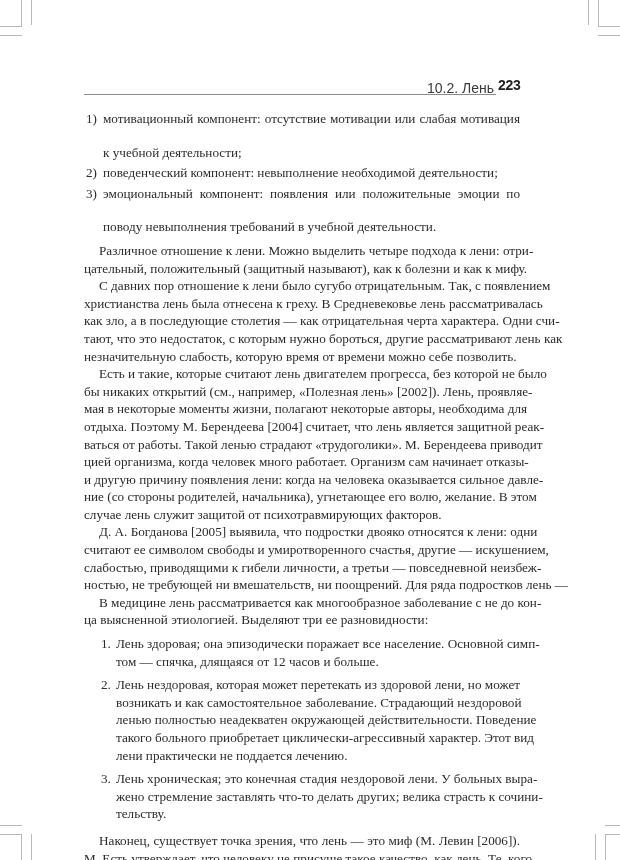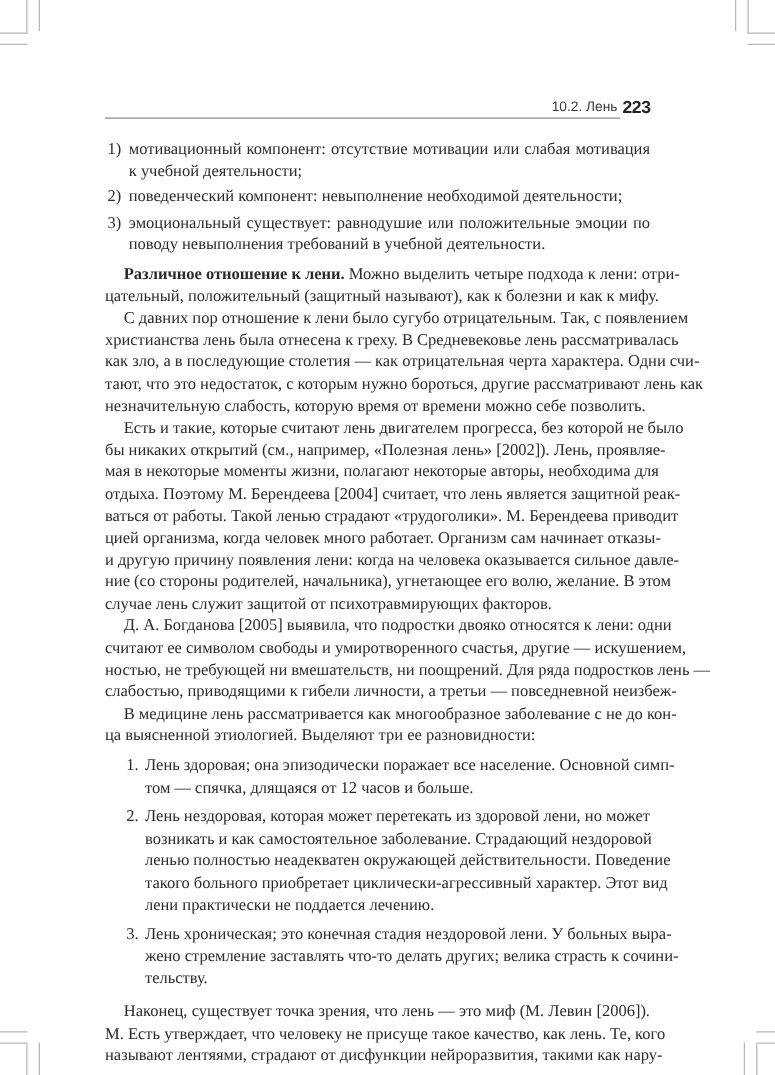--- a/index.html
+++ b/index.html
@@ -28,21 +28,21 @@
       height: 1px;
       background: #8c8c8c;
     }
     .running-head {
       position: absolute;
       left: 420px;
       top: 80px;
       width: 74px;
       text-align: right;
       font-family: "Liberation Sans", "DejaVu Sans", sans-serif;
-      font-size: 11px;
+      font-size: 14px;
       color: #3a3a3a;
     }
     .page-number {
       position: absolute;
       left: 498px;
       top: 77px;
       font-family: "Liberation Sans", "DejaVu Sans", sans-serif;
       font-size: 14px;
       font-weight: bold;
       color: #222;
@@ -59,38 +59,38 @@
       display: block;
       font-size: 13.2px;
       line-height: 17.6px;
       height: 17.6px;
       white-space: nowrap;
       text-align: justify;
       text-align-last: justify;
     }
     .ln.last { text-align-last: left; }
     .ind { padding-left: 15px; }
-    .li1 { padding-left: 19px; }     
+    .li1 { padding-left: 19px; margin-top: 16px; }     
     .li-first { position: relative; padding-left: 19px; }
     .li-first .num {
       position: absolute;
       left: 2px;
       top: 0;
     }
     .nl-first { position: relative; padding-left: 32px; }
     .nl-first .num {
       position: absolute;
       left: 17px;
       top: 0;
     }
     .nl { padding-left: 32px; }
     .gap-s { height: 3px; }
     .gap-m { height: 6px; }
     .gap-l { height: 9px; }
-    b.lead { font-weight: bold; }
+    b.lead { font-weight: normal; }
   </style>
 </head>
 <body>
 
 <div class="crop" style="left:0;top:26px;width:22px;height:1px;"></div>
 <div class="crop" style="left:21px;top:0;width:1px;height:27px;"></div>
 <div class="crop" style="left:0;top:35px;width:22px;height:1px;"></div>
 <div class="crop" style="left:31px;top:0;width:1px;height:25px;"></div>
 
 <div class="crop" style="left:598px;top:26px;width:22px;height:1px;"></div>
@@ -118,21 +118,21 @@
     <div>
       <span class="ln li-first"><span class="num">1)</span><span>мотивационный компонент: отсутствие мотивации или слабая мотивация</span></span>
       <span class="ln li1 last">к учебной деятельности;</span>
     </div>
     <div class="gap-s"></div>
     <div>
       <span class="ln li-first last"><span class="num">2)</span><span>поведенческий компонент: невыполнение необходимой деятельности;</span></span>
     </div>
     <div class="gap-s"></div>
     <div>
-      <span class="ln li-first"><span class="num">3)</span><span>эмоциональный существует: равнодушие или положительные эмоции по</span></span>
+      <span class="ln li-first"><span class="num">3)</span><span>эмоциональный компонент: появления или положительные эмоции по</span></span>
       <span class="ln li1 last">поводу невыполнения требований в учебной деятельности.</span>
     </div>
   </div>
 
   <div class="gap-m"></div>
 
   <div>
     <span class="ln ind"><b class="lead">Различное отношение к лени.</b><span> Можно выделить четыре подхода к лени: отри-</span></span>
     <span class="ln last">цательный, положительный (защитный называют), как к болезни и как к мифу.</span>
   </div>
@@ -153,22 +153,22 @@
     <span class="ln">ваться от работы. Такой ленью страдают «трудоголики». М. Берендеева приводит</span>
     <span class="ln">цией организма, когда человек много работает. Организм сам начинает отказы-</span>
     <span class="ln">и другую причину появления лени: когда на человека оказывается сильное давле-</span>
     <span class="ln">ние (со стороны родителей, начальника), угнетающее его волю, желание. В этом</span>
     <span class="ln last">случае лень служит защитой от психотравмирующих факторов.</span>
   </div>
 
   <div>
     <span class="ln ind">Д. А. Богданова [2005] выявила, что подростки двояко относятся к лени: одни</span>
     <span class="ln">считают ее символом свободы и умиротворенного счастья, другие — искушением,</span>
+    <span class="ln">слабостью, приводящими к гибели личности, а третьи — повседневной неизбеж-</span>
     <span class="ln">ностью, не требующей ни вмешательств, ни поощрений. Для ряда подростков лень —</span>
-    <span class="ln">слабостью, приводящими к гибели личности, а третьи — повседневной неизбеж-</span>
   </div>
 
   <div>
     <span class="ln ind">В медицине лень рассматривается как многообразное заболевание с не до кон-</span>
     <span class="ln last">ца выясненной этиологией. Выделяют три ее разновидности:</span>
   </div>
 
   <div class="gap-m"></div>
 
   <div>

